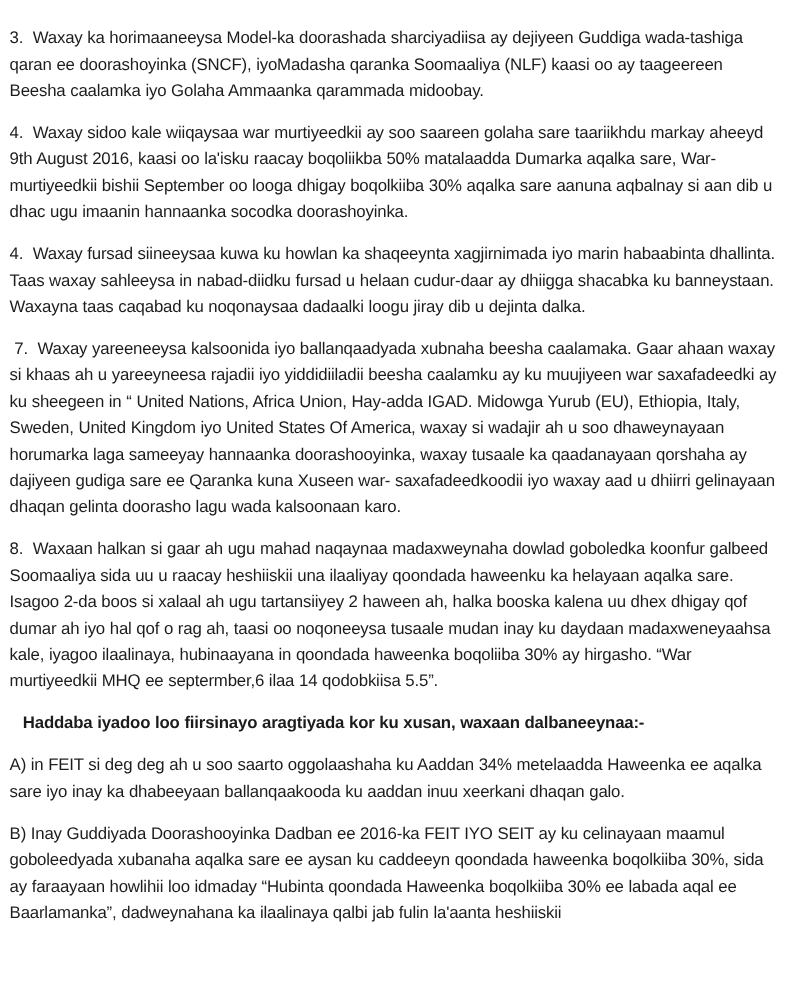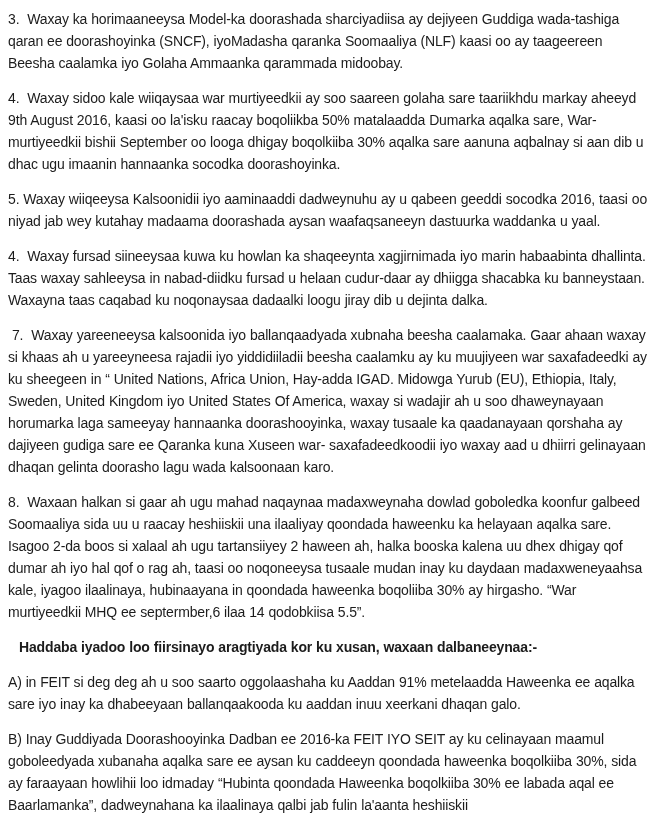--- a/index.html
+++ b/index.html
@@ -16,37 +16,37 @@
     box-sizing: border-box;
     width: 660px;
     height: 804px;
     padding: 8px 12px 0 8px;
     background: #ffffff;
     font-family: "Liberation Sans", sans-serif;
     font-size: 14px;
     line-height: 22px;
     letter-spacing: -0.15px;
     color: #1c1c1c;
+    margin-top: 12px;
   }
   .para {
     margin: 0 0 13px 0;
     white-space: pre-wrap;
     word-spacing: 0.2px;
   }
   .heading {
     font-weight: bold;
     padding-left: 11px;
   }
 </style>
 </head>
 <body>
 
 <div class="page">
   <p class="para">3.  Waxay ka horimaaneeysa Model-ka doorashada sharciyadiisa ay dejiyeen Guddiga wada-tashiga qaran ee doorashoyinka (SNCF), iyoMadasha qaranka Soomaaliya (NLF) kaasi oo ay taageereen Beesha caalamka iyo Golaha Ammaanka qarammada midoobay.</p>
   <p class="para">4.  Waxay sidoo kale wiiqaysaa war murtiyeedkii ay soo saareen golaha sare taariikhdu markay aheeyd 9th August 2016, kaasi oo la'isku raacay boqoliikba 50% matalaadda Dumarka aqalka sare, War-murtiyeedkii bishii September oo looga dhigay boqolkiiba 30% aqalka sare aanuna aqbalnay si aan dib u dhac ugu imaanin hannaanka socodka doorashoyinka.</p>
-  <p class="para">5. Waxay wiiqeeysa Kalsoonidii iyo aaminaaddi dadweynuhu ay u qabeen geeddi socodka 2016, taasi oo niyad jab wey kutahay madaama doorashada aysan waafaqsaneeyn dastuurka waddanka u yaal.</p>
   <p class="para">4.  Waxay fursad siineeysaa kuwa ku howlan ka shaqeeynta xagjirnimada iyo marin habaabinta dhallinta. Taas waxay sahleeysa in nabad-diidku fursad u helaan cudur-daar ay dhiigga shacabka ku banneystaan. Waxayna taas caqabad ku noqonaysaa dadaalki loogu jiray dib u dejinta dalka.</p>
   <p class="para"> 7.  Waxay yareeneeysa kalsoonida iyo ballanqaadyada xubnaha beesha caalamaka. Gaar ahaan waxay si khaas ah u yareeyneesa rajadii iyo yiddidiiladii beesha caalamku ay ku muujiyeen war saxafadeedki ay ku sheegeen in “ United Nations, Africa Union, Hay-adda IGAD. Midowga Yurub (EU), Ethiopia, Italy, Sweden, United Kingdom iyo United States Of America, waxay si wadajir ah u soo dhaweynayaan horumarka laga sameeyay hannaanka doorashooyinka, waxay tusaale ka qaadanayaan qorshaha ay dajiyeen gudiga sare ee Qaranka kuna Xuseen war- saxafadeedkoodii iyo waxay aad u dhiirri gelinayaan dhaqan gelinta doorasho lagu wada kalsoonaan karo.</p>
   <p class="para">8.  Waxaan halkan si gaar ah ugu mahad naqaynaa madaxweynaha dowlad goboledka koonfur galbeed Soomaaliya sida uu u raacay heshiiskii una ilaaliyay qoondada haweenku ka helayaan aqalka sare. Isagoo 2-da boos si xalaal ah ugu tartansiiyey 2 haween ah, halka booska kalena uu dhex dhigay qof dumar ah iyo hal qof o rag ah, taasi oo noqoneeysa tusaale mudan inay ku daydaan madaxweneyaahsa kale, iyagoo ilaalinaya, hubinaayana in qoondada haweenka boqoliiba 30% ay hirgasho. “War murtiyeedkii MHQ ee septermber,6 ilaa 14 qodobkiisa 5.5”.</p>
   <p class="para heading">Haddaba iyadoo loo fiirsinayo aragtiyada kor ku xusan, waxaan dalbaneeynaa:-</p>
-  <p class="para">A) in FEIT si deg deg ah u soo saarto oggolaashaha ku Aaddan 91% metelaadda Haweenka ee aqalka sare iyo inay ka dhabeeyaan ballanqaakooda ku aaddan inuu xeerkani dhaqan galo.</p>
+  <p class="para">A) in FEIT si deg deg ah u soo saarto oggolaashaha ku Aaddan 34% metelaadda Haweenka ee aqalka sare iyo inay ka dhabeeyaan ballanqaakooda ku aaddan inuu xeerkani dhaqan galo.</p>
   <p class="para">B) Inay Guddiyada Doorashooyinka Dadban ee 2016-ka FEIT IYO SEIT ay ku celinayaan maamul goboleedyada xubanaha aqalka sare ee aysan ku caddeeyn qoondada haweenka boqolkiiba 30%, sida ay faraayaan howlihii loo idmaday “Hubinta qoondada Haweenka boqolkiiba 30% ee labada aqal ee Baarlamanka”, dadweynahana ka ilaalinaya qalbi jab fulin la'aanta heshiiskii</p>
 </div>
 
 </body></html>

